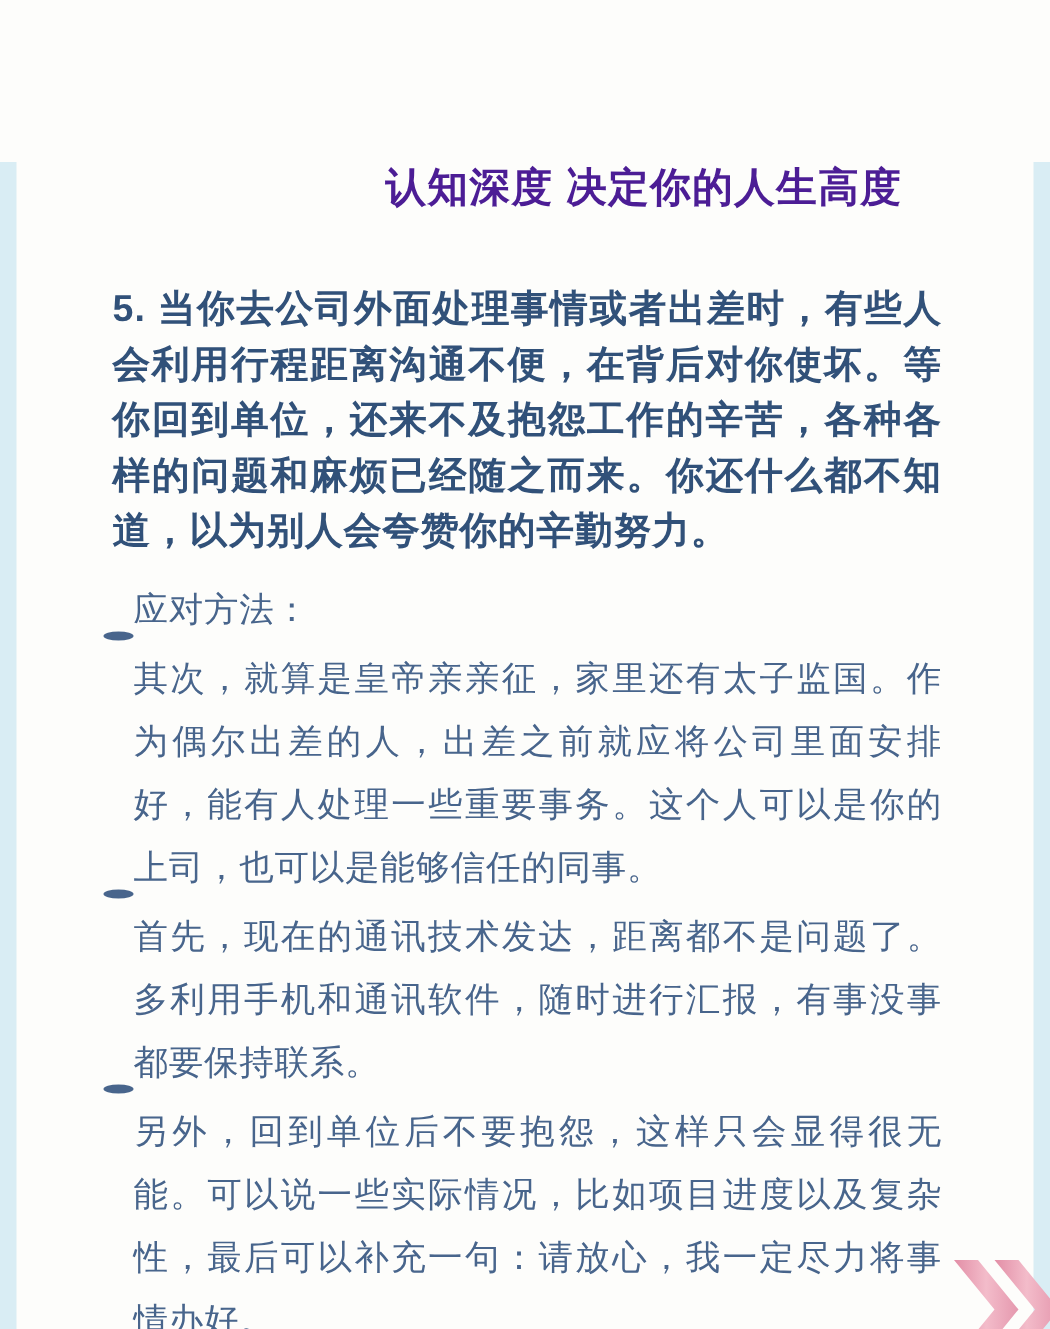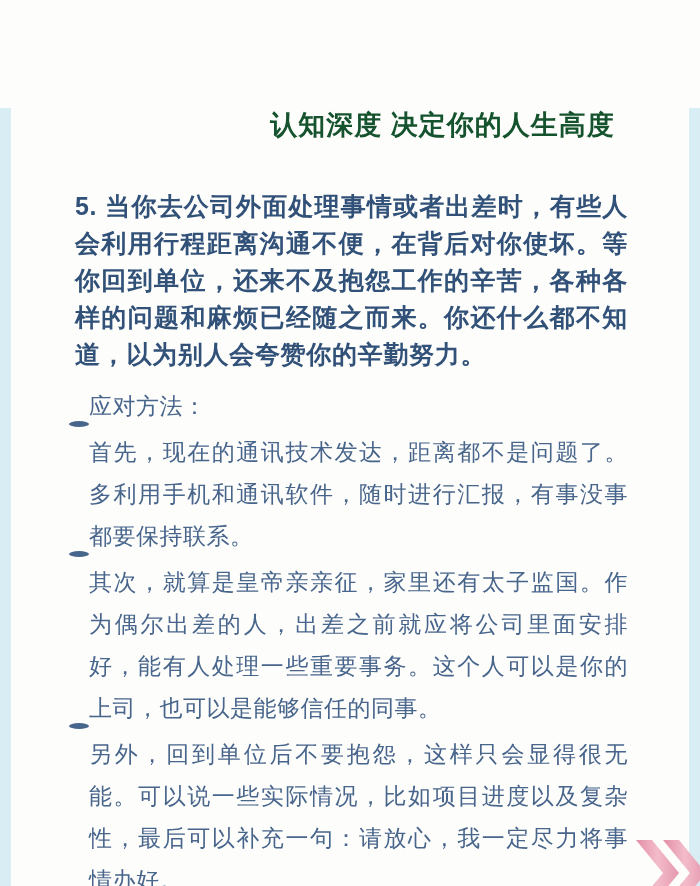--- a/index.html
+++ b/index.html
@@ -31,22 +31,21 @@
     position: relative;
     padding: 0 72px 0 75px;
   }
 
   .title {
     margin: 108px 0 0 182px;
     font-size: 27px;
     font-weight: bold;
     line-height: 34px;
     letter-spacing: 1px;
-    color: #14532d;
-    text-align: center;
+    color: #4c1d95;
   }
 
   .paragraph {
     margin: 46px 0 0 0;
     font-size: 25px;
     font-weight: bold;
     line-height: 37px;
     letter-spacing: 0.7px;
     color: #315179;
     text-align: justify;
@@ -102,25 +101,25 @@
 
     <p class="paragraph">5. 当你去公司外面处理事情或者出差时，有些人会利用行程距离沟通不便，在背后对你使坏。等你回到单位，还来不及抱怨工作的辛苦，各种各样的问题和麻烦已经随之而来。你还什么都不知道，以为别人会夸赞你的辛勤努力。</p>
 
     <ul class="bullets">
       <li class="bullet">
         <span class="dot"></span>
         <span class="btext">应对方法：</span>
       </li>
       <li class="bullet">
         <span class="dot"></span>
-        <span class="btext">首先，现在的通讯技术发达，距离都不是问题了。多利用手机和通讯软件，随时进行汇报，有事没事都要保持联系。</span>
+        <span class="btext">其次，就算是皇帝亲亲征，家里还有太子监国。作为偶尔出差的人，出差之前就应将公司里面安排好，能有人处理一些重要事务。这个人可以是你的上司，也可以是能够信任的同事。</span>
       </li>
       <li class="bullet">
         <span class="dot"></span>
-        <span class="btext">其次，就算是皇帝亲亲征，家里还有太子监国。作为偶尔出差的人，出差之前就应将公司里面安排好，能有人处理一些重要事务。这个人可以是你的上司，也可以是能够信任的同事。</span>
+        <span class="btext">首先，现在的通讯技术发达，距离都不是问题了。多利用手机和通讯软件，随时进行汇报，有事没事都要保持联系。</span>
       </li>
       <li class="bullet">
         <span class="dot"></span>
         <span class="btext">另外，回到单位后不要抱怨，这样只会显得很无能。可以说一些实际情况，比如项目进度以及复杂性，最后可以补充一句：请放心，我一定尽力将事情办好。</span>
       </li>
     </ul>
 
   </main>
 
   <div class="chevron">

